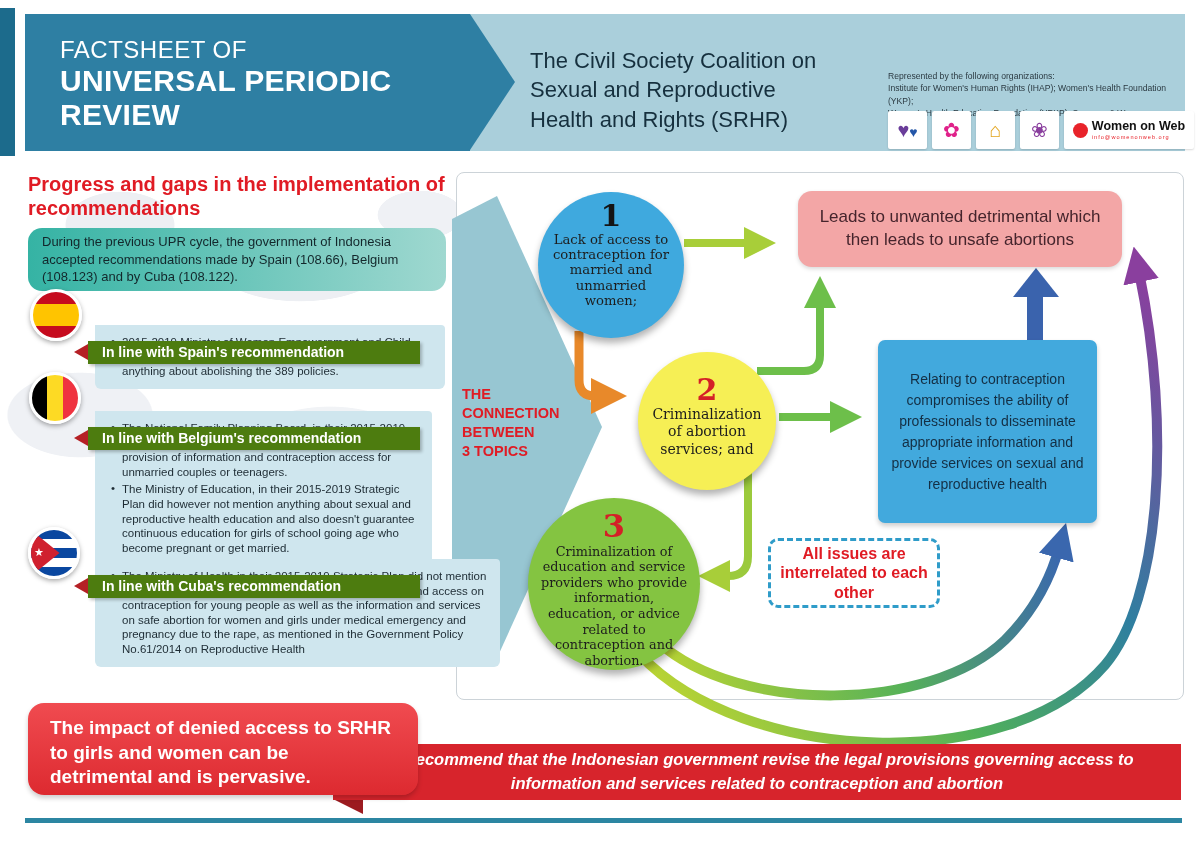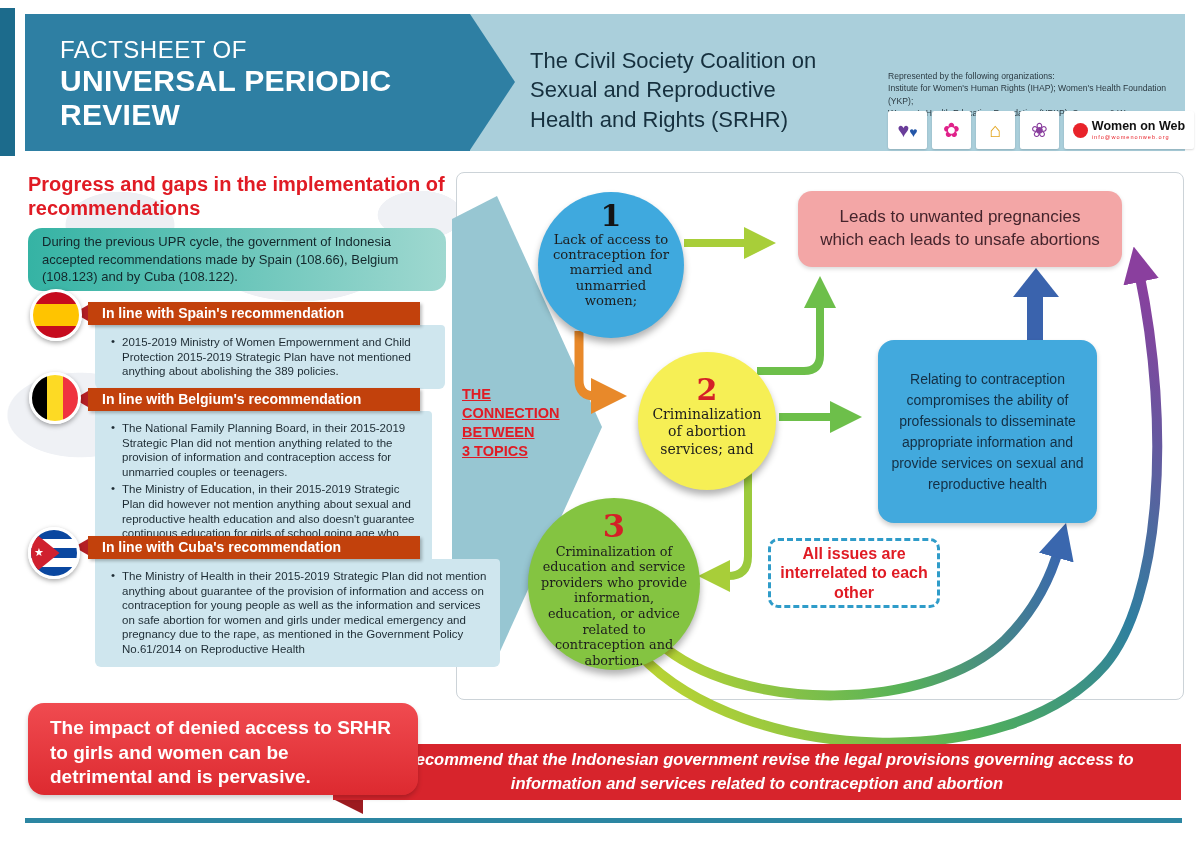--- a/index.html
+++ b/index.html
@@ -37,23 +37,23 @@
   .wow-dot{width:15px;height:15px;border-radius:50%;background:#e8232a;flex:0 0 auto;}
   .wow-text{display:flex;flex-direction:column;line-height:1.1;}
   .wow-name{font-size:12.5px;font-weight:700;color:#111;}
   .wow-mail{font-size:5.6px;color:#e8232a;letter-spacing:1px;}
   
   .prog-head{position:absolute;left:28px;top:172px;width:440px;z-index:3;color:#e01b24;
              font-size:20px;font-weight:800;line-height:1.2;}
   .intro-box{position:absolute;left:28px;top:228px;width:418px;box-sizing:border-box;z-index:3;
              background:linear-gradient(90deg,#35b3a4,#9fd8d0);border-radius:14px;
              padding:5px 14px;color:#13272b;font-size:13px;line-height:1.35;}
-  .rec-bar{position:absolute;z-index:4;background:#c2410c;color:#fff;font-weight:700;font-size:14px;
+  .rec-bar{position:absolute;z-index:4;background:#4d7c0f;color:#fff;font-weight:700;font-size:14px;
            height:23px;line-height:23px;padding-left:14px;box-sizing:border-box;
-           box-shadow:2px 2px 3px rgba(0,0,0,.25);}
+           box-shadow:2px 2px 3px rgba(0,0,0,.25);margin-top:39px;}
   .rec-bar::before{content:"";position:absolute;left:-14px;top:3px;border-top:8px solid transparent;
            border-bottom:8px solid transparent;border-right:14px solid #b52025;}
   .rec-box{position:absolute;z-index:3;background:#cfe6ee;border-radius:0 4px 6px 6px;
            box-sizing:border-box;padding:7px 12px 7px 14px;color:#1d2b33;font-size:11.5px;line-height:1.27;}
   .bullet{position:relative;padding-left:13px;margin:3px 0;}
   .bullet::before{content:"\2022";position:absolute;left:2px;top:-1px;}
   .flag{position:absolute;z-index:5;width:52px;height:52px;border-radius:50%;border:3px solid #fff;
         box-shadow:0 2px 5px rgba(0,0,0,.35);box-sizing:border-box;overflow:hidden;}
   .flag-spain{background:linear-gradient(180deg,#c60b1e 0 25%,#ffc400 25% 75%,#c60b1e 75% 100%);}
   .flag-belgium{background:linear-gradient(90deg,#000 0 33%,#fdda24 33% 67%,#ef3340 67% 100%);}
@@ -61,42 +61,42 @@
   .flag-cuba::before{content:"";position:absolute;left:0;top:0;width:100%;height:100%;
         background:#d0202e;clip-path:polygon(0 0,62% 50%,0 100%);}
   .flag-cuba::after{content:"\2605";position:absolute;left:3px;top:50%;transform:translateY(-54%);
         color:#fff;font-size:11px;}
   
   .right-panel{position:absolute;left:456px;top:172px;width:728px;height:528px;background:#fff;
                border:1px solid #ccd3d8;border-radius:8px;z-index:1;box-sizing:border-box;}
   .conn-shape{position:absolute;left:452px;top:196px;width:150px;height:462px;background:#97c6d2;z-index:2;
               clip-path:polygon(0 5%,30% 0%,100% 50%,30% 100%,0 95%);}
   .conn-label{position:absolute;left:462px;top:385px;width:120px;z-index:3;color:#e01b24;
-              font-size:14.5px;font-weight:800;line-height:1.3;white-space:pre-line;text-decoration:underline;}
+              font-size:14.5px;font-weight:800;line-height:1.3;white-space:pre-line;}
   
   .circle{position:absolute;border-radius:50%;z-index:3;box-shadow:0 5px 7px rgba(0,0,0,.3);
           display:flex;flex-direction:column;align-items:center;box-sizing:border-box;
           font-family:"DejaVu Serif",serif;text-align:center;color:#1d1d1d;}
   .circle .num{font-weight:800;line-height:1.05;}
   .c1{left:538px;top:192px;width:146px;height:146px;background:#3fa9de;padding-top:8px;}
   .c1 .num{font-size:30px;color:#141414;}
   .c1 .txt{font-size:13.2px;line-height:1.17;width:124px;}
   .c2{left:638px;top:352px;width:138px;height:138px;background:#f6ef55;padding-top:22px;}
   .c2 .num{font-size:30px;color:#d42027;}
   .c2 .txt{font-size:14px;line-height:1.25;width:122px;}
   .c3{left:528px;top:498px;width:172px;height:172px;background:#84c441;padding-top:12px;}
   .c3 .num{font-size:32px;color:#d42027;}
   .c3 .txt{font-size:12.8px;line-height:1.22;width:152px;}
   
   .pink-box{position:absolute;left:798px;top:191px;width:324px;height:76px;z-index:3;background:#f3a6a6;
             border-radius:14px;display:flex;align-items:center;justify-content:center;box-sizing:border-box;
             padding:8px 18px;color:#45242c;font-size:17px;line-height:1.35;text-align:center;
             box-shadow:0 2px 4px rgba(0,0,0,.15);}
   .blue-box{position:absolute;left:878px;top:340px;width:219px;height:183px;z-index:3;background:#42a9dd;
-            border-radius:16px;display:flex;align-items:center;justify-content:center;box-sizing:border-box;
+            border-radius:7px;display:flex;align-items:center;justify-content:center;box-sizing:border-box;
             padding:10px 10px;color:#142f44;font-size:14px;line-height:1.5;text-align:center;
             box-shadow:0 3px 5px rgba(0,0,0,.2);}
   .dash-box{position:absolute;left:768px;top:538px;width:172px;height:70px;z-index:3;background:#fff;
             border:3px dashed #2f9cc9;border-radius:10px;display:flex;align-items:center;justify-content:center;
             box-sizing:border-box;color:#e01b24;font-size:16px;font-weight:800;line-height:1.2;text-align:center;}
   
   .banner{position:absolute;left:333px;top:744px;width:848px;height:56px;background:#d7242c;z-index:3;
           display:flex;align-items:center;justify-content:center;box-sizing:border-box;}
   .banner .txt{max-width:780px;color:#fff;font-size:16.5px;font-weight:700;font-style:italic;
           line-height:1.45;text-align:center;}
@@ -250,21 +250,21 @@
   </div>
   <div class="circle c2">
     <div class="num">2</div>
     <div class="txt">Criminalization of abortion services; and</div>
   </div>
   <div class="circle c3">
     <div class="num">3</div>
     <div class="txt">Criminalization of education and service providers who provide information, education, or advice related to contraception and abortion.</div>
   </div>
 
-  <div class="pink-box">Leads to unwanted pregnancies which each leads to unsafe abortions</div>
+  <div class="pink-box">Leads to unwanted detrimental which then leads to unsafe abortions</div>
   <div class="blue-box">Relating to contraception compromises the ability of professionals to disseminate appropriate information and provide services on sexual and reproductive health</div>
   <div class="dash-box">All issues are interrelated to each other</div>
 
   <div class="banner-fold"></div>
   <div class="banner">
     <div class="txt">We recommend that the Indonesian government revise the legal provisions governing access to information and services related to contraception and abortion</div>
   </div>
   <div class="impact-box">The impact of denied access to SRHR to girls and women can be detrimental and is pervasive.</div>
   <div class="teal-line"></div>
 

